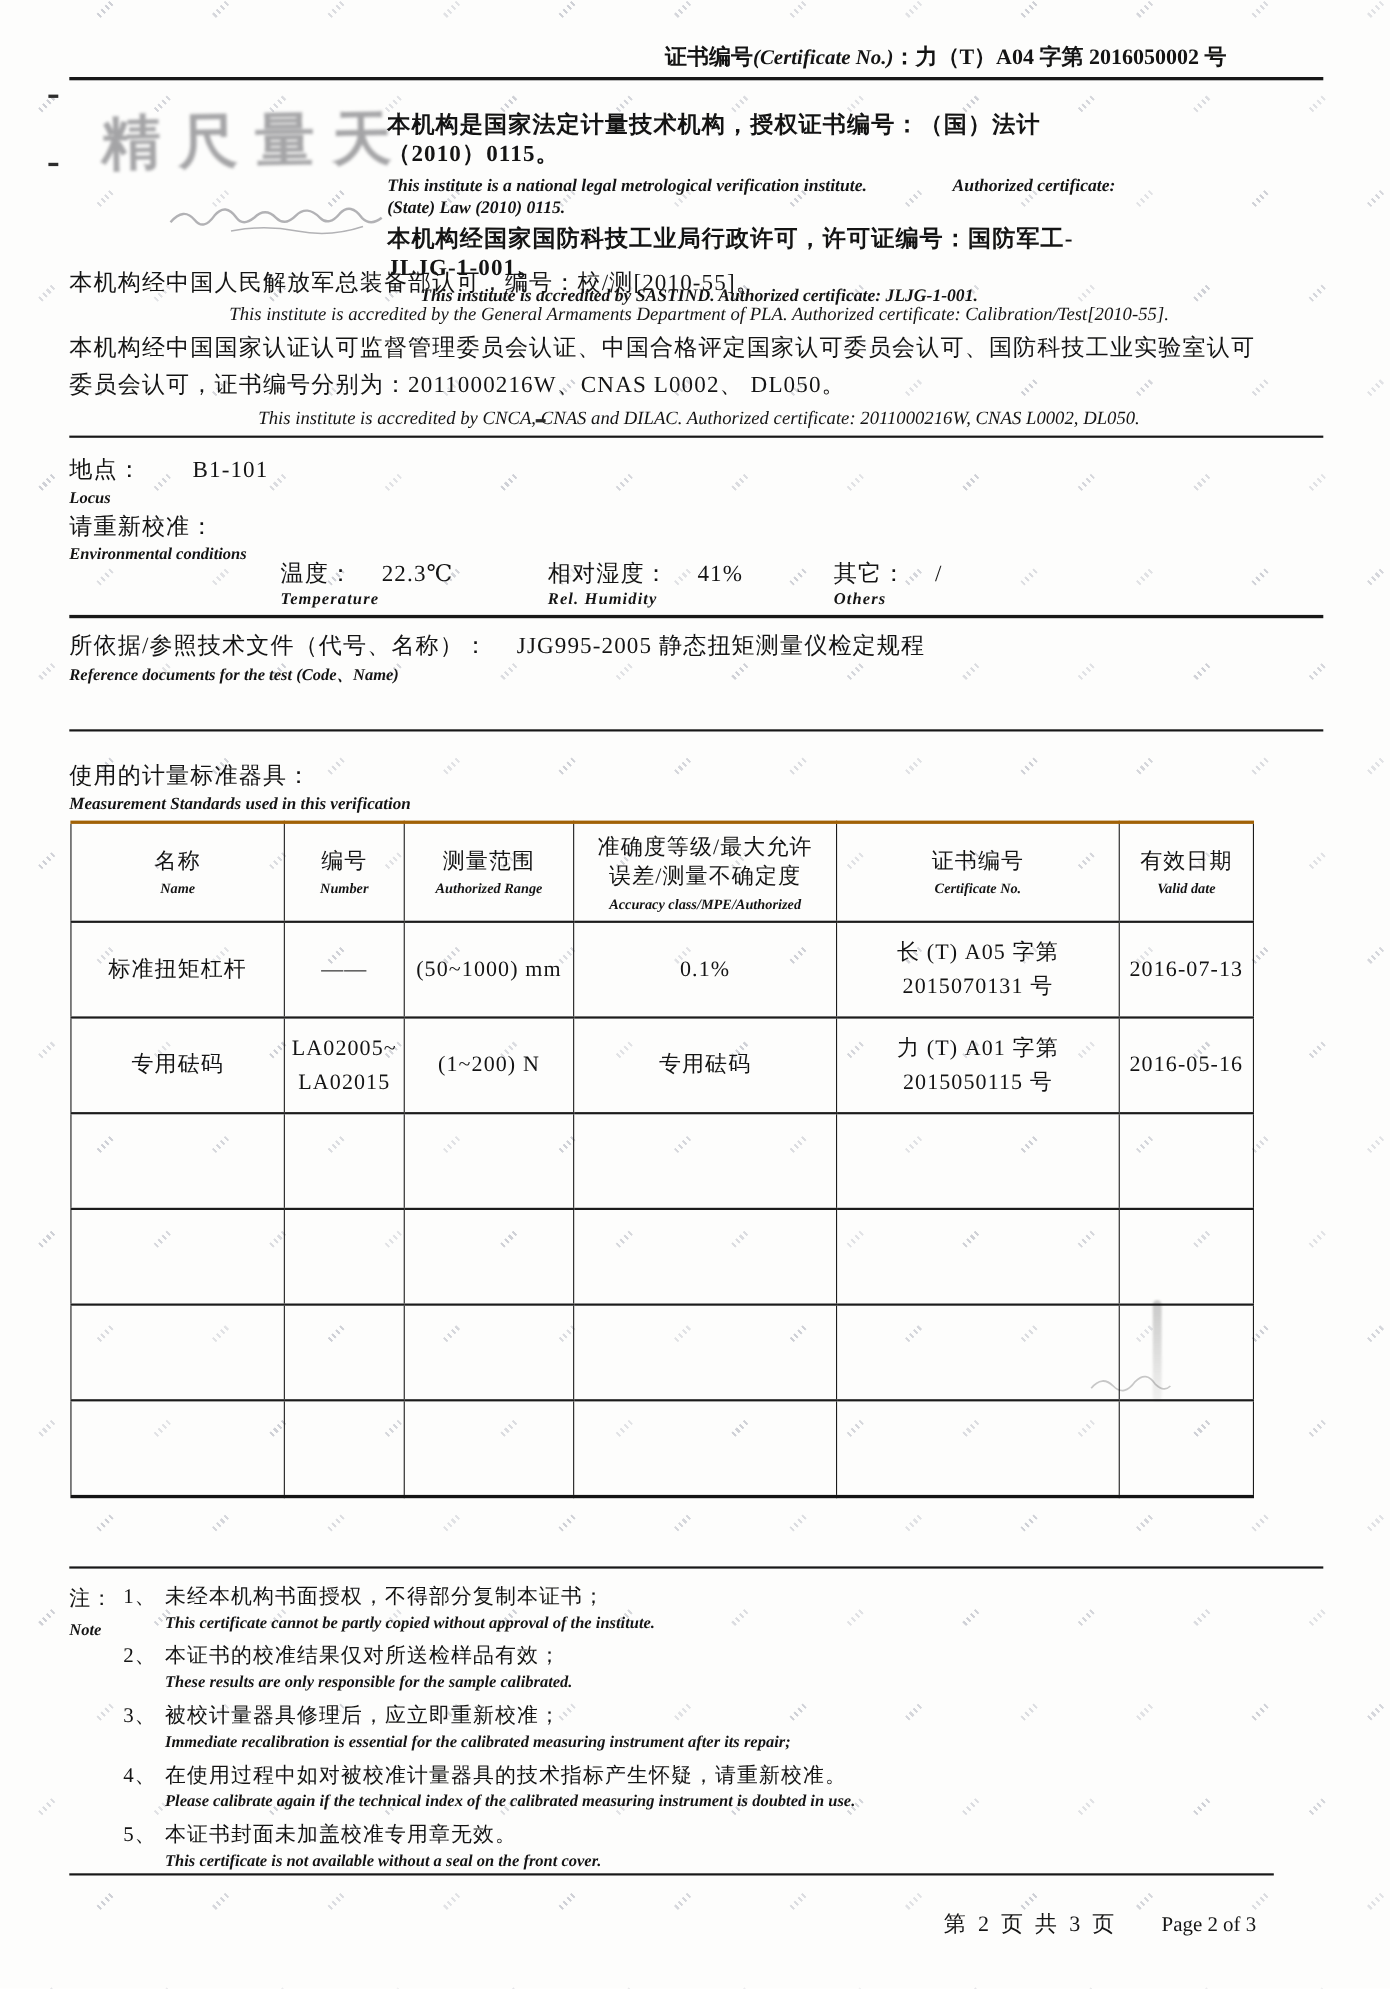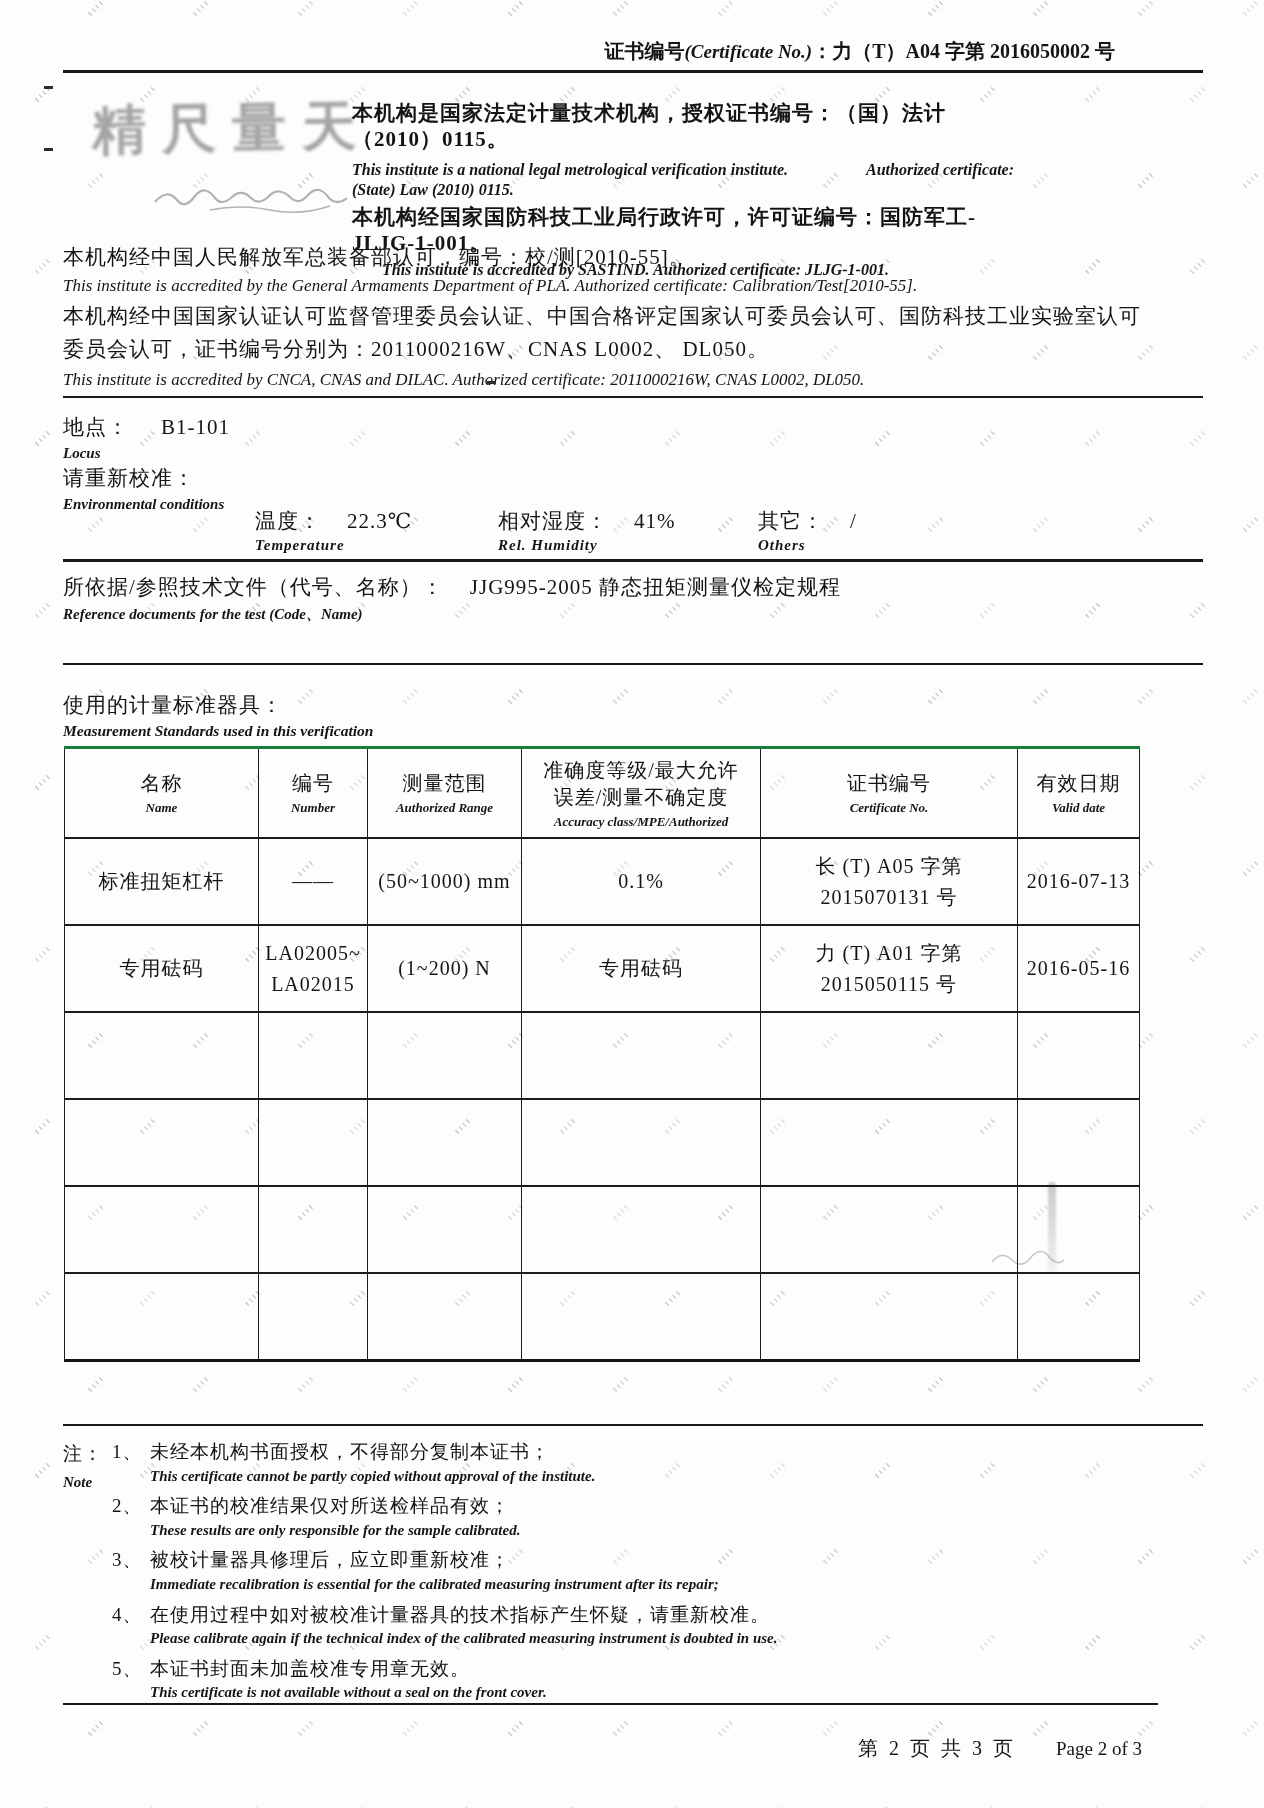--- a/index.html
+++ b/index.html
@@ -30,38 +30,38 @@
   .stamp-glyphs {
     font-size:54px; font-weight:bold; letter-spacing:16px; color:#4d4d52;
     opacity:.5; filter:blur(1.4px); transform:rotate(-1deg); white-space:nowrap;
   }
   .stamp-sig { position:absolute; left:58px; top:88px; opacity:.45; filter:blur(.7px); }
   
   .intro-right { top:100px; left:352px; width:662px;font-weight:bold; }
   .intro-right .cn { margin-bottom:3px; }
   .jrow { display:flex; justify-content:space-between; white-space:nowrap; }
   .pla-block { top:244px; left:63px; width:1145px; }
-  .pla-block .en { font-size:17px; }
+  .pla-block .en { font-size:17px;text-align:center; }
   
   .locus-block { top:414px; left:63px; width:1100px; }
-  .locus-val { margin-left:32px; }
+  .locus-val { margin-left:46px; }
   .env-row { top:508px; left:240px; width:960px; height:60px; }
   .env-group { position:absolute; top:0; white-space:nowrap; }
   .env-group .val { margin-left:26px; }
   .env-group .enb { display:block; margin-top:2px; }
   
   .ref-block { top:574px; left:63px; width:1100px; }
   .ref-val { margin-left:26px; }
   
   .std-title { top:692px; left:63px; width:900px; }
   .std-title .enb { font-size:15.5px; }
   table.std {
     position:absolute; top:746px; left:64px; z-index:2;
     border-collapse:collapse; table-layout:fixed; width:1075px;
-    border-top:3px solid #15803d; border-bottom:3px solid #141414;
+    border-top:3px solid #a16207; border-bottom:3px solid #141414;
   }
   table.std th, table.std td {
     border:1.5px solid #1c1c1c; border-top-width:2px; border-bottom-width:2px;
     text-align:center; vertical-align:middle; padding:2px 3px; overflow:hidden;
   }
   table.std th { height:84px; font-weight:normal; }
   table.std td { height:81px; font-size:20px; letter-spacing:1px; white-space:pre-line; line-height:1.55; }
   .th-cn { font-size:20px; letter-spacing:1px; white-space:pre-line; line-height:1.35; }
   .th-en { font-style:italic; font-weight:bold; font-size:13px; margin-top:3px; }
   

